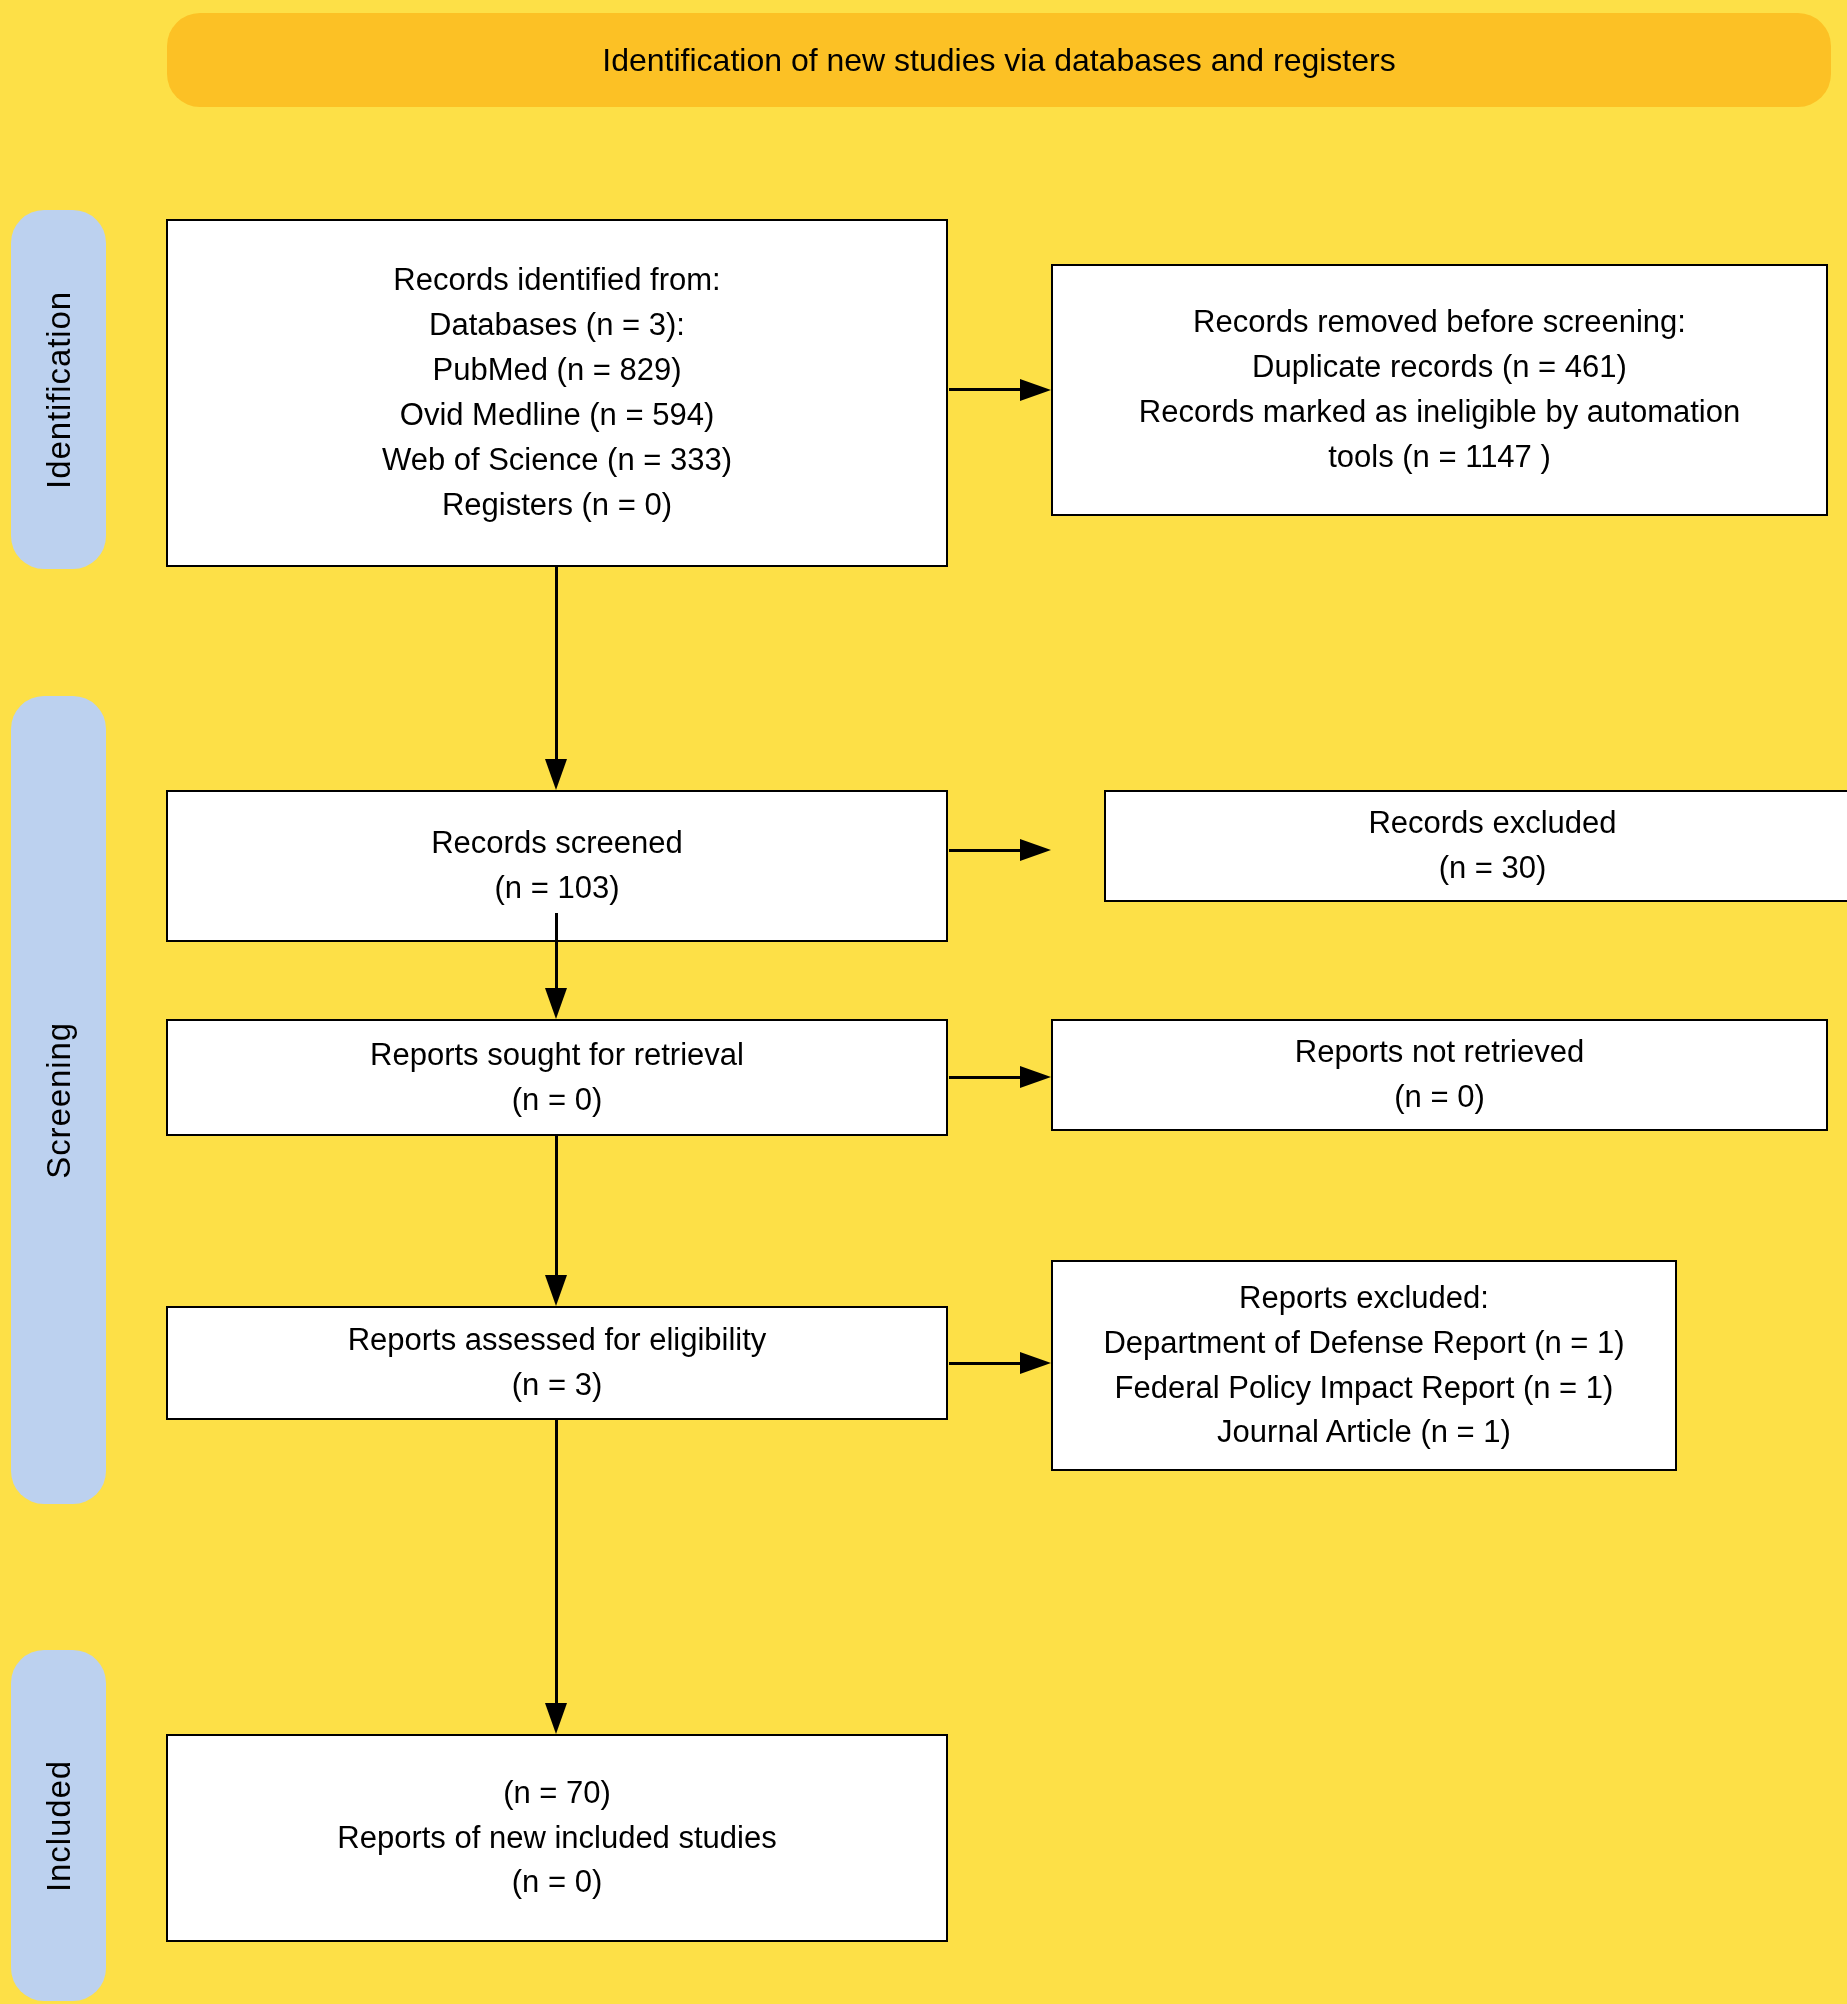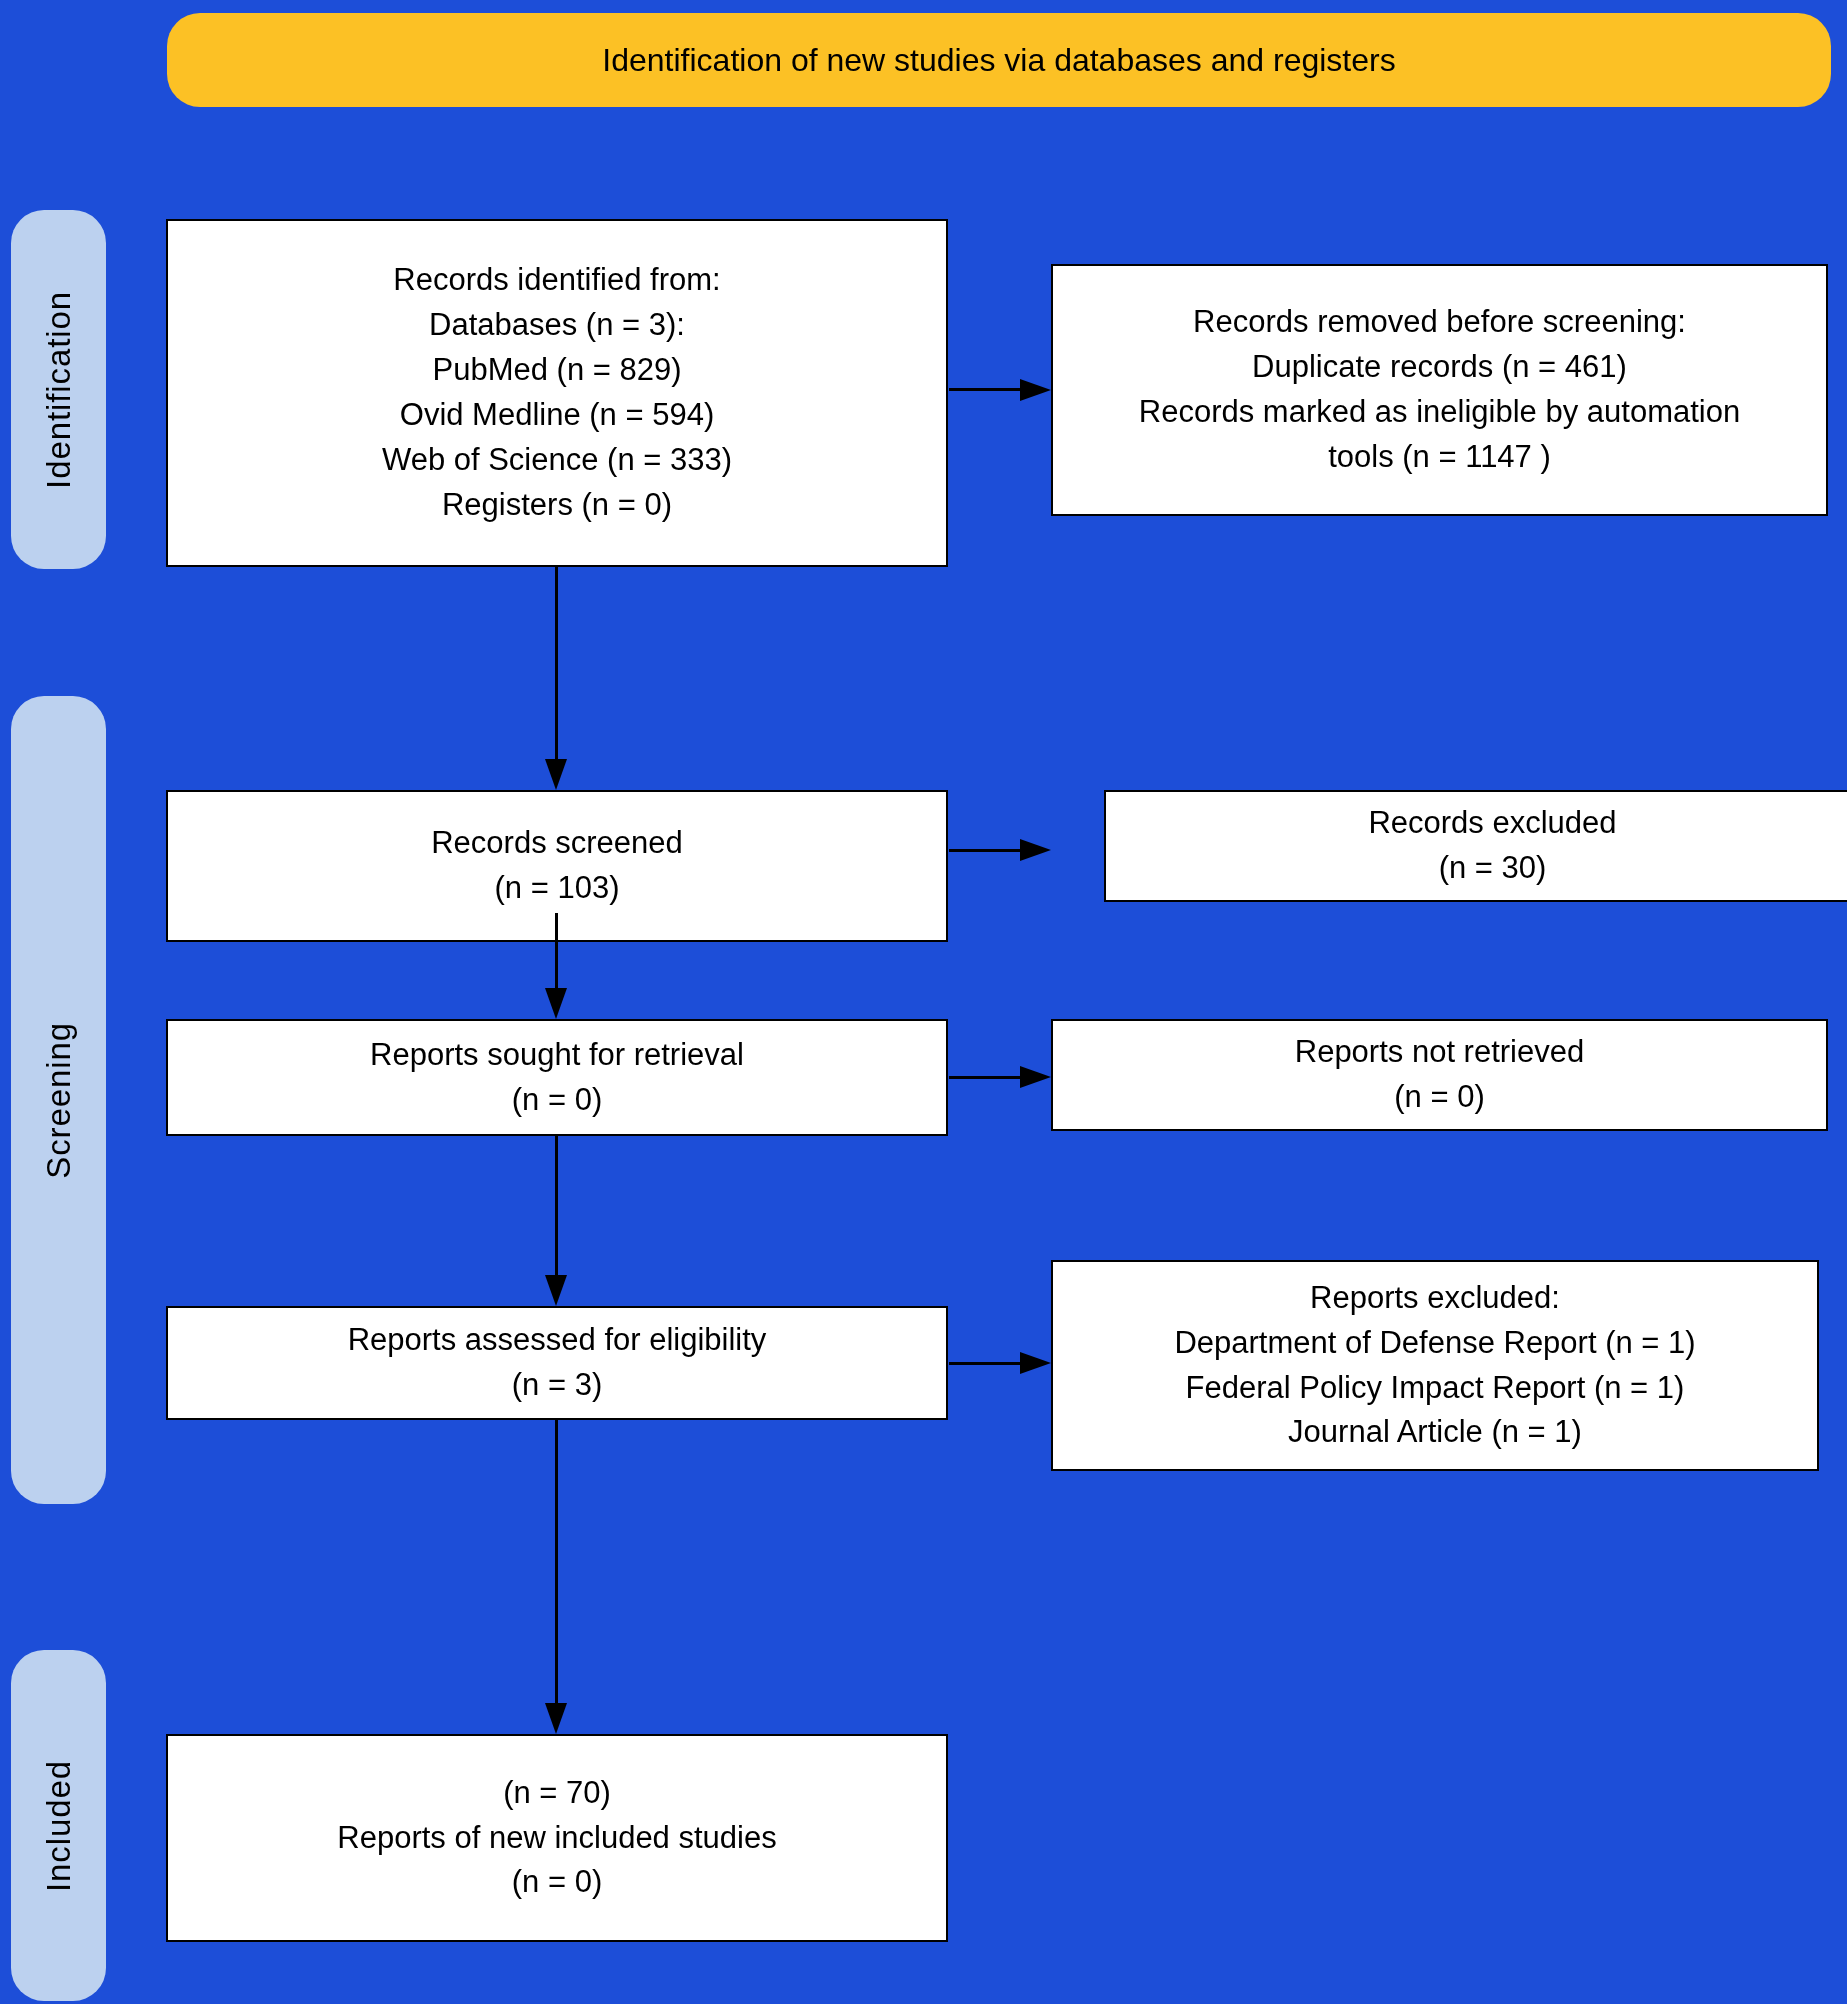--- a/index.html
+++ b/index.html
@@ -1,20 +1,20 @@
 <!DOCTYPE html>
 <html style="font-size:7.5px"><head>
 <meta charset="utf-8">
 <style>
   html, body { margin: 0; padding: 0; background: #ffffff; }
   .canvas {
     position: relative;
     width: 1847px;
     height: 2005px;
-    background: #1d4ed8;
+    background: #fde047;
     font-family: "Liberation Sans", sans-serif;
     color: #000000;
   }
   .banner {
     position: absolute;
     left: 167px; top: 13px; width: 1664px; height: 94px;
     border-radius: 33px;
     display: flex; align-items: center; justify-content: center;
     font-size: 32px;
     box-sizing: border-box;
@@ -49,21 +49,21 @@
     line-height: 1.45;
     padding: 4.7px 14px;
   }
   #box-identified       { left: 166px;  top: 219px;  width: 782px; height: 348px; }
   #box-removed          { left: 1051px; top: 264px;  width: 777px; height: 252px; }
   #box-screened         { left: 166px;  top: 790px; width: 782px; height: 152px; }
   #box-records-excluded { left: 1104px; top: 790px; width: 777px; height: 112px; }
   #box-sought           { left: 166px;  top: 1019px; width: 782px; height: 117px; }
   #box-not-retrieved    { left: 1051px; top: 1019px; width: 777px; height: 112px; }
   #box-assessed         { left: 166px;  top: 1306px; width: 782px; height: 114px; align-items: center; }
-  #box-reports-excluded { left: 1051px; top: 1260px; width: 768px; height: 211px; }
+  #box-reports-excluded { left: 1051px; top: 1260px; width: 626px; height: 211px; }
   #box-included         { left: 166px;  top: 1734px; width: 782px; height: 208px; }
 
   .vline { position: absolute; left: 555px; width: 3.3px; background: #000000; }
   #v1 { top: 567px; height: 193px; }
   #v2 { top: 913px; height: 76px; }
   #v3 { top: 1136px; height: 140px; }
   #v4 { top: 1420px; height: 284px; }
 
   .arrow-down {
     position: absolute; left: 545px; width: 0; height: 0;

